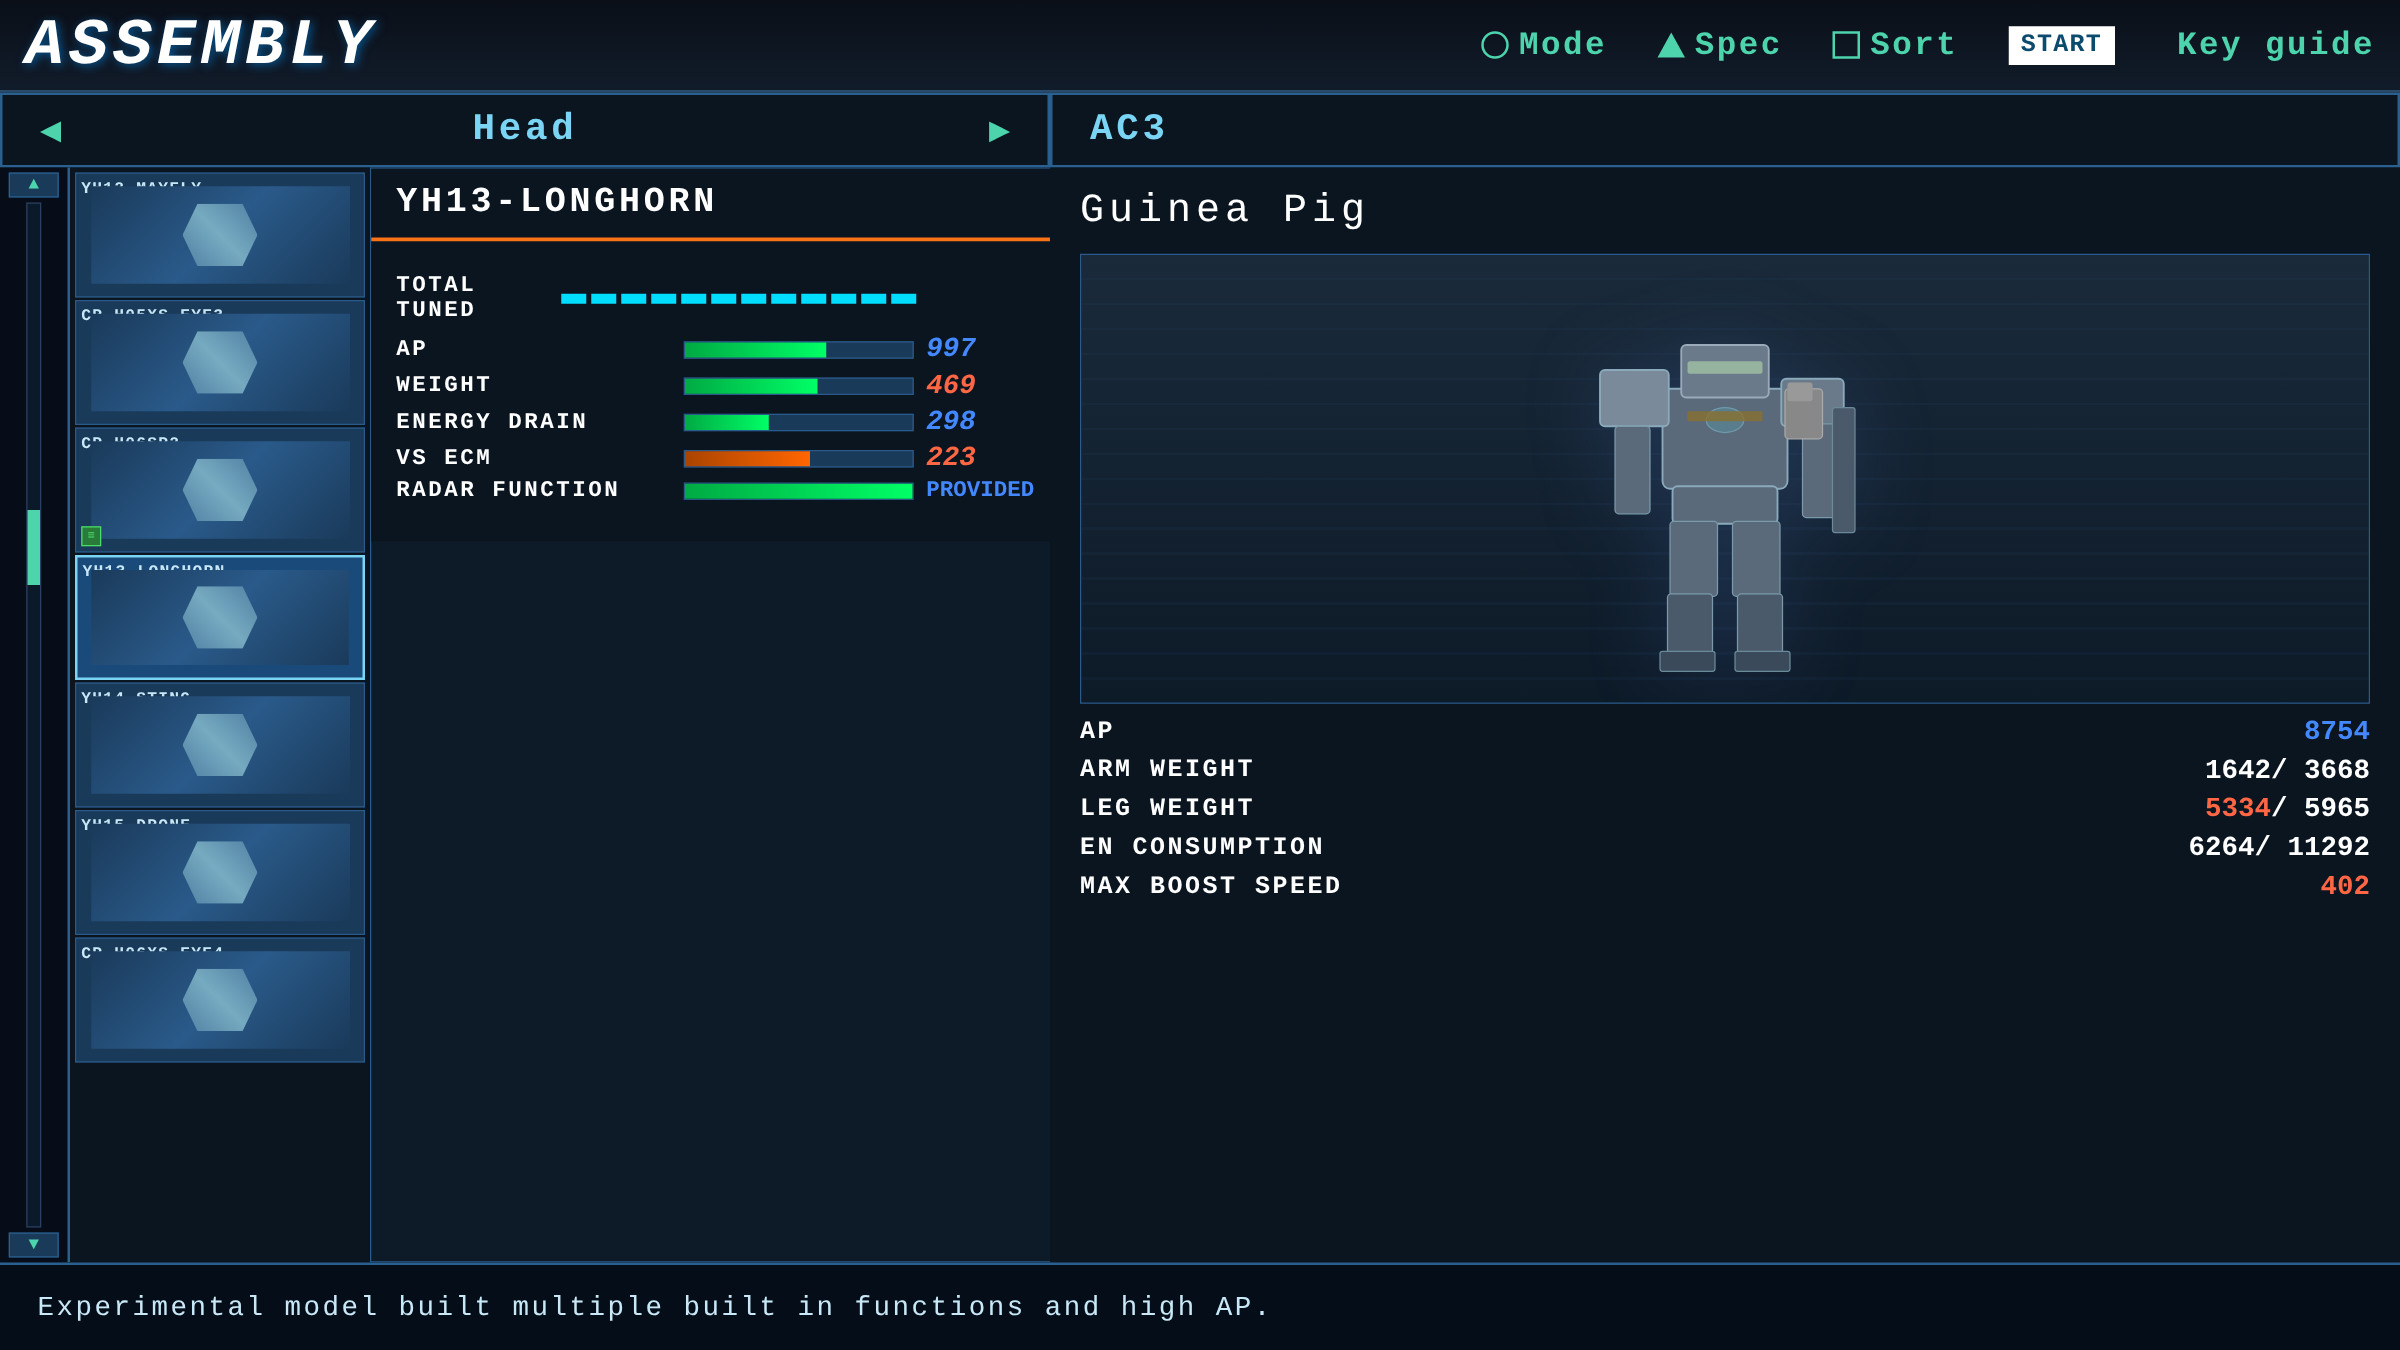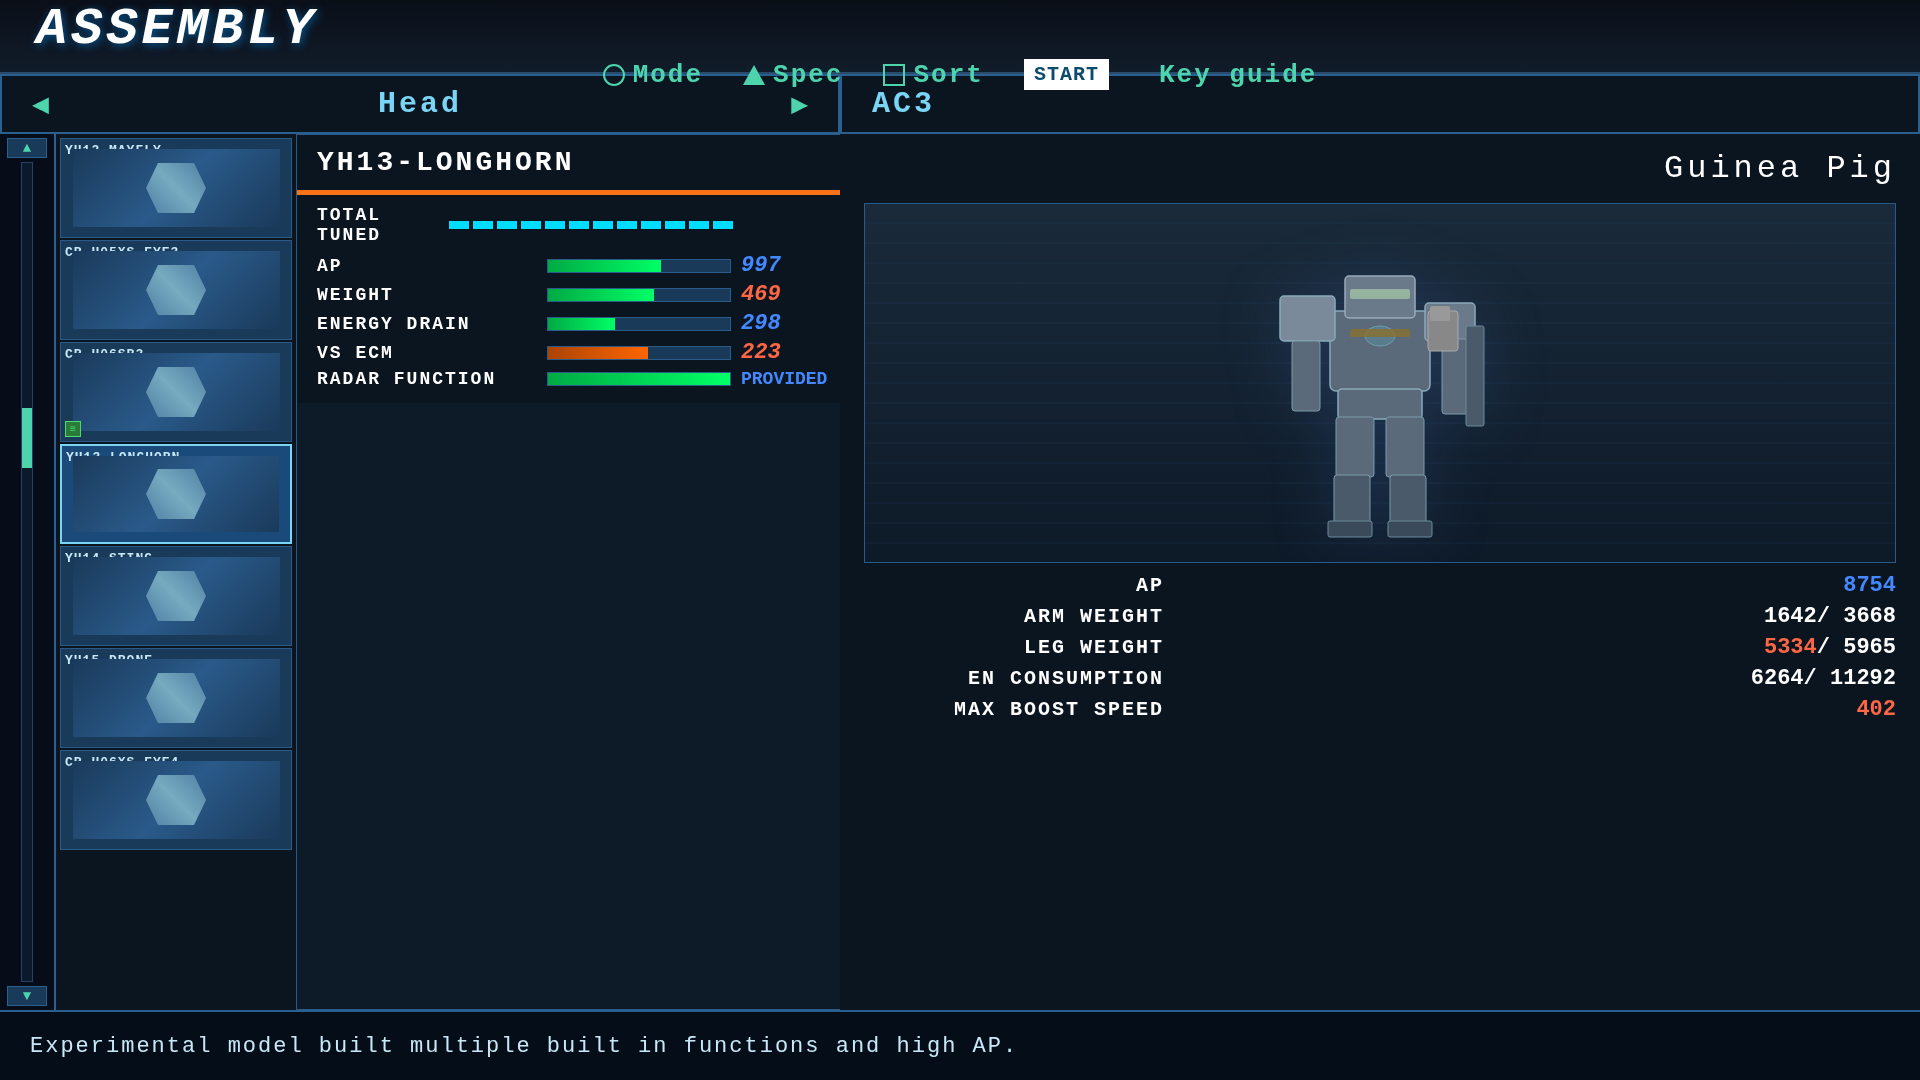--- a/index.html
+++ b/index.html
@@ -22,24 +22,23 @@
     
     .header {
       position: absolute;
       top: 0;
       left: 0;
       right: 0;
       height: 74px;
       background: linear-gradient(180deg, #0a0f18 0%, #111c2a 100%);
       display: flex;
       align-items: center;
-      padding: 0 36px;
+      padding: 0 20px;
       border-bottom: 2px solid #2a4a6a;
       z-index: 10;
-      flex-direction: column;
     }
 
     .title-assembly {
       font-size: 52px;
       font-weight: 900;
       color: #ffffff;
       letter-spacing: 4px;
       text-transform: uppercase;
       font-style: italic;
       text-shadow: 2px 2px 8px rgba(0,150,255,0.5);
@@ -345,23 +344,23 @@
       bottom: 20px;
       right: 20px;
       color: rgba(100,160,200,0.2);
       font-size: 20px;
       font-weight: bold;
       letter-spacing: 3px;
     }
 
     
     .stats-panel {
-      padding: 10px 20px;
+      padding: 26px 20px;
       background: #0a1520;
-      border-top: 5px solid #f97316;
+      border-top: 3px solid #f97316;
     }
 
     .tuned-bar-row {
       display: flex;
       align-items: center;
       gap: 12px;
       margin-bottom: 8px;
     }
 
     .tuned-label {
@@ -440,21 +439,20 @@
       position: absolute;
       top: 134px;
       left: 840px;
       right: 0;
       bottom: 70px;
       background: #0a1520;
       display: flex;
       flex-direction: column;
       padding: 16px 24px;
       gap: 10px;
-      text-align: right;
     }
 
     .ac-name {
       color: #ffffff;
       font-size: 32px;
       letter-spacing: 4px;
       margin-bottom: 6px;
     }
 
     .ac-preview {

